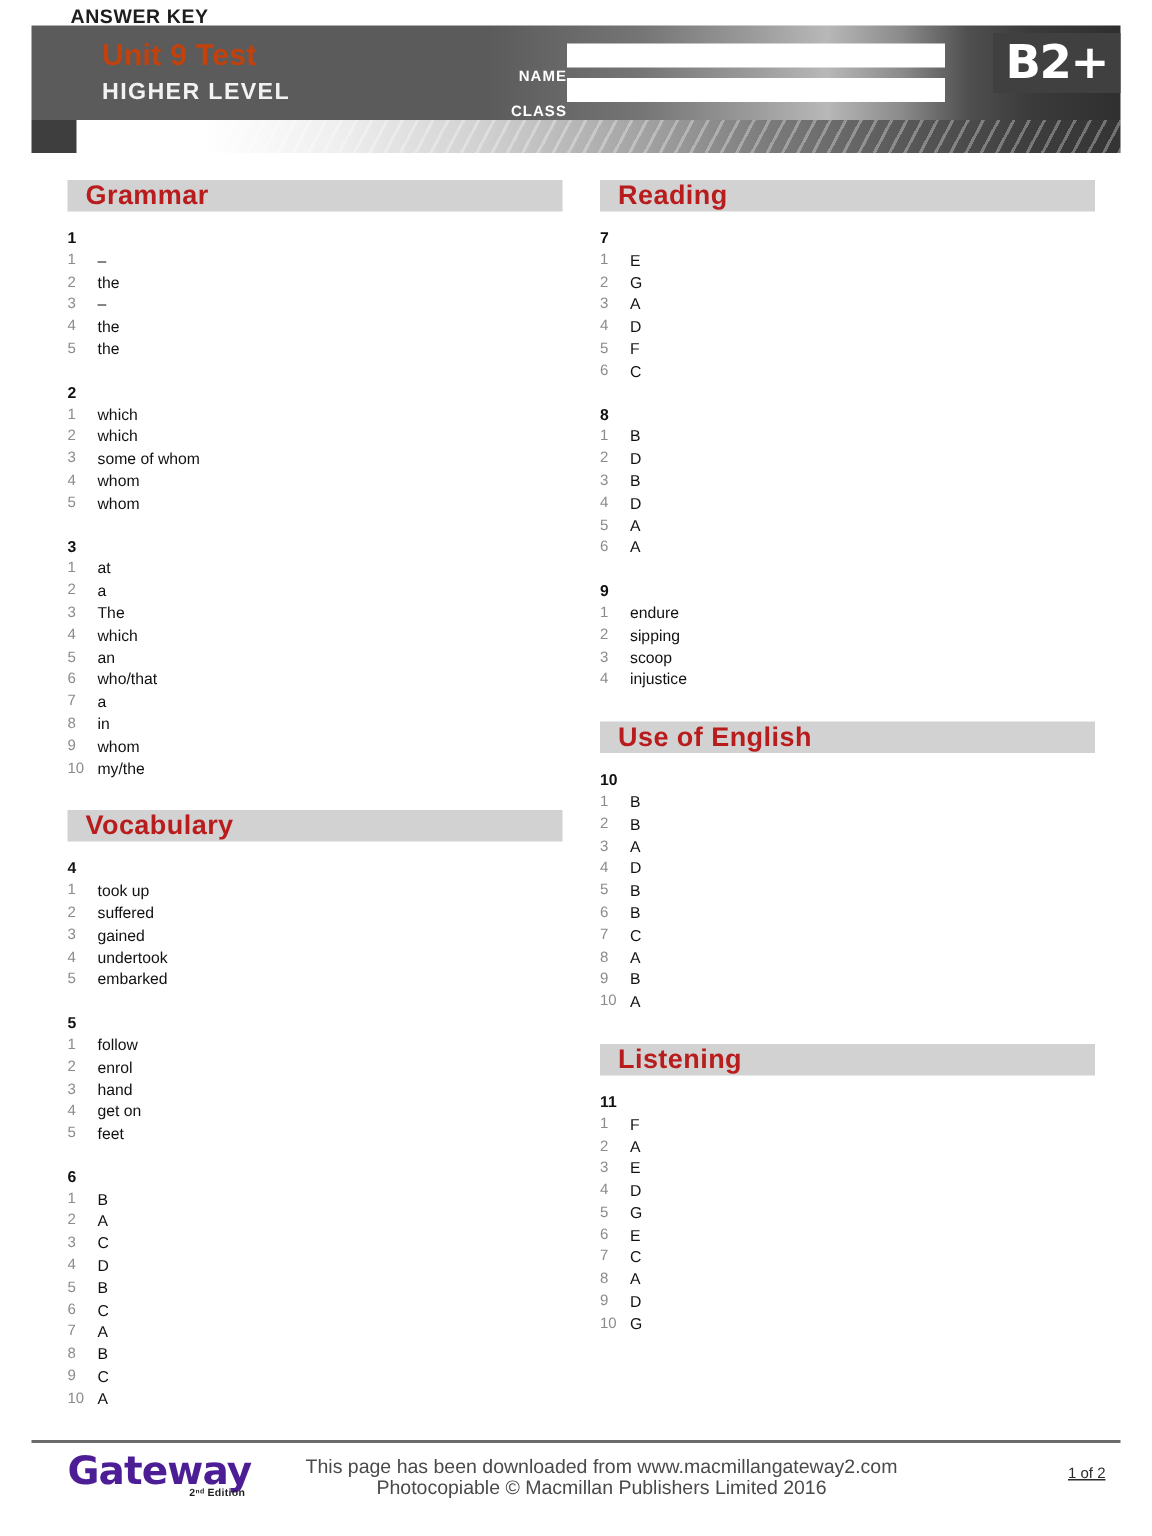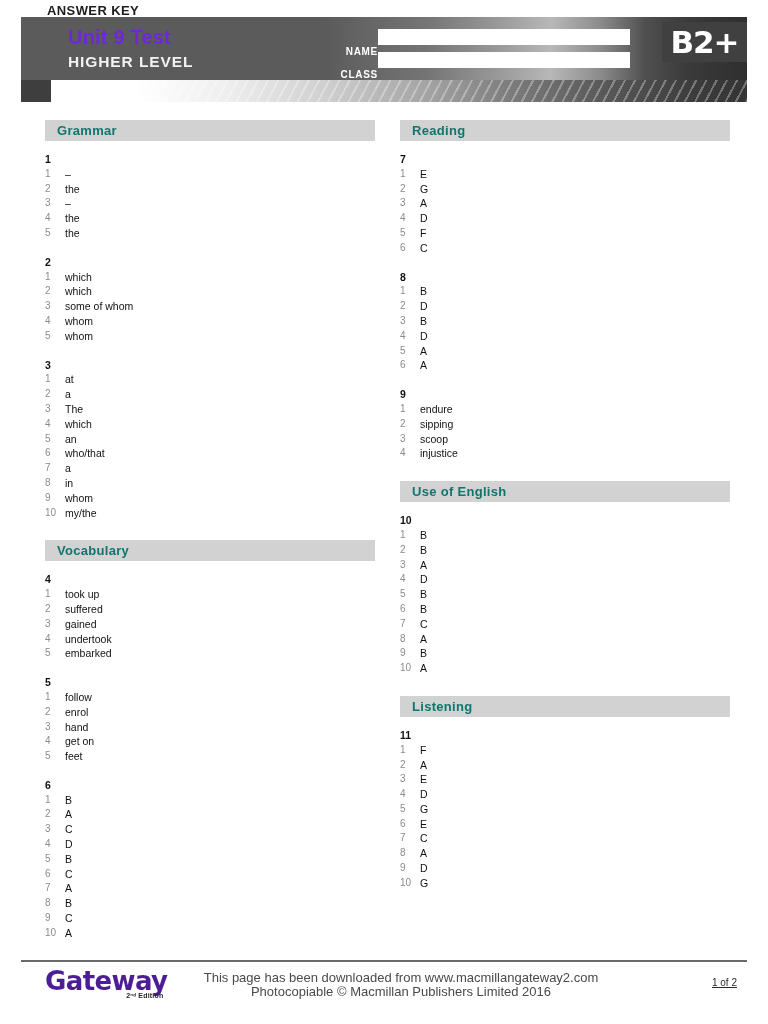--- a/index.html
+++ b/index.html
@@ -35,21 +35,21 @@
     background: linear-gradient(90deg,
         #5b5b5b 0%, #5b5b5b 42%, #757575 56%,
         #9a9a9a 66%, #b8b8b8 73%, #8a8a8a 80%,
         #4f4f4f 86%, #3a3a3a 92%, #2f2f2f 100%);
   }
   .hdr-titles {
     position: absolute;
     left: 47px; top: 9px;
   }
   .hdr-title {
-    color: #6d28d9;
+    color: #c2410c;
     font-size: 20px;
     font-weight: bold;
     letter-spacing: .2px;
     line-height: 22px;
     white-space: nowrap;
   }
   .hdr-sub {
     color: #f2f2f2;
     font-size: 15.5px;
     font-weight: bold;
@@ -142,22 +142,22 @@
     top: 120px;
     width: 330px;
   }
   .col-left  { left: 45px; }
   .col-right { left: 400px; }
 
   .section-head {
     width: 100%;
     height: 21px;
     background: #d2d2d2;
-    color: #0f766e;
-    font-size: 13px;
+    color: #b91c1c;
+    font-size: 18px;
     font-weight: bold;
     letter-spacing: .3px;
     line-height: 21px;
     padding-left: 12px;
     margin-bottom: 11px;
   }
   .section-head.spaced-top { margin-top: 20px; }
 
   .exercise { margin-bottom: 14px; }
   .ex-num {

